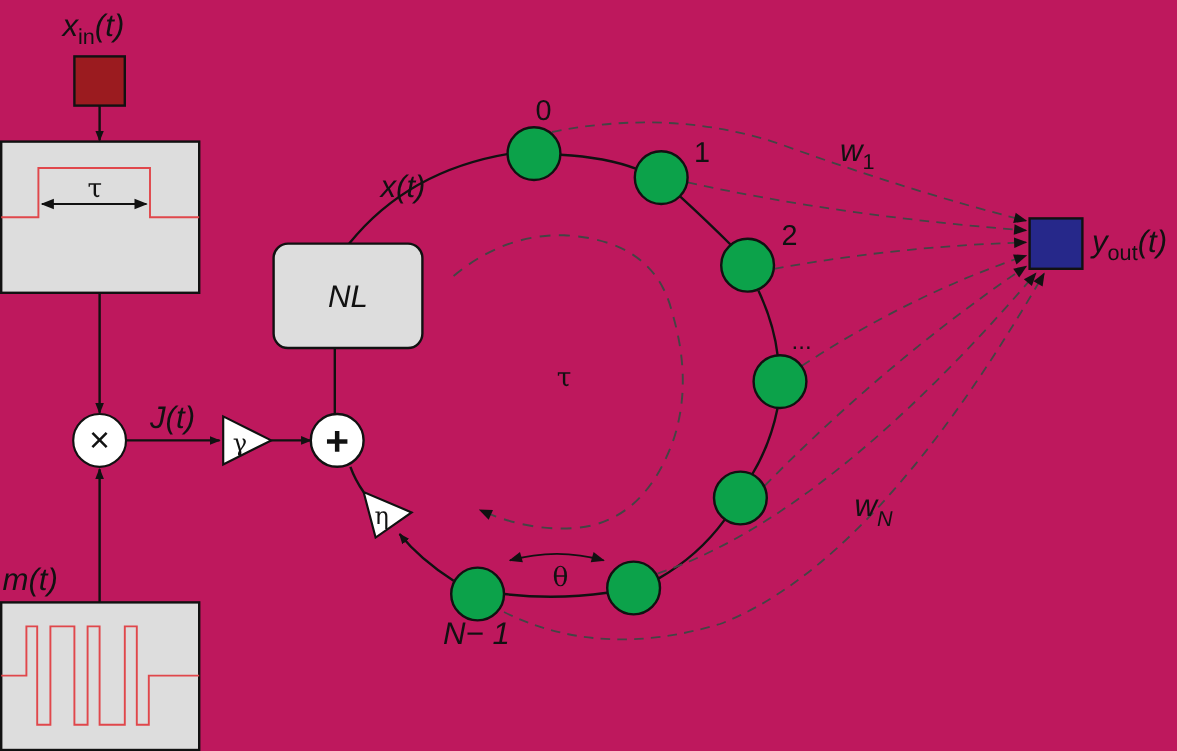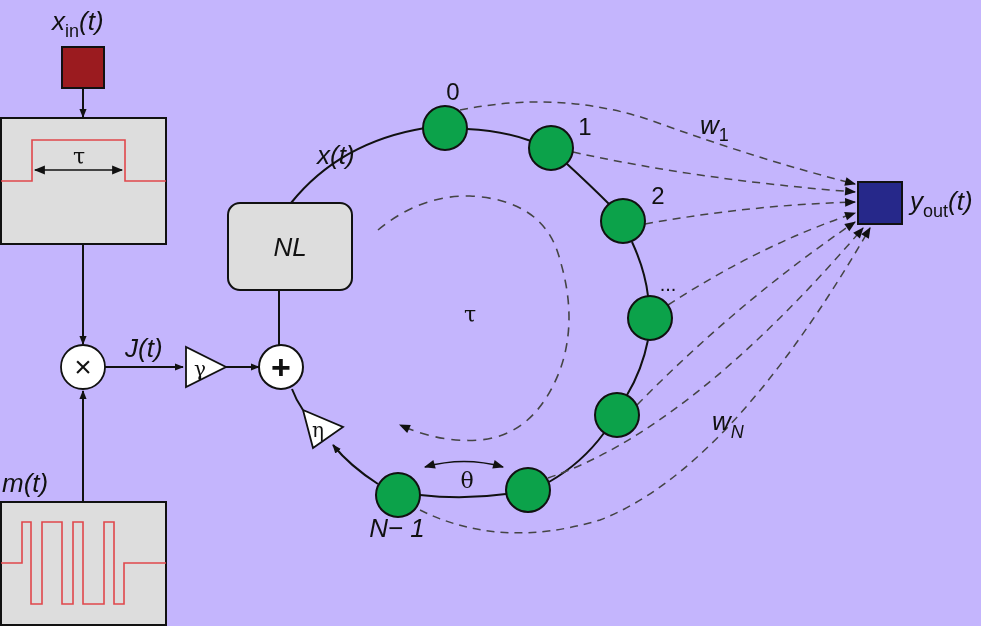--- a/index.html
+++ b/index.html
@@ -1,16 +1,16 @@
 <!DOCTYPE html>
 <html><head>
 <meta charset="utf-8">
 <style>
   html, body { margin:0; padding:0; background:#ffffff; }
-  #stage { position:relative; width:981px; height:626px; overflow:hidden; background:#c4b5fd; }
+  #stage { position:relative; width:981px; height:626px; overflow:hidden; background:#be185d; }
   svg { position:absolute; left:0; top:0; }
   .lbl { font-family:"Liberation Sans", sans-serif; fill:#111; }
   .it { font-style:italic; }
   .serif { font-family:"DejaVu Serif", serif; fill:#111; }
 </style>
 </head>
 <body>
 
 <div id="stage">
 <svg id="dg" width="981" height="626" viewBox="0 0 981 626" xmlns="http://www.w3.org/2000/svg">

